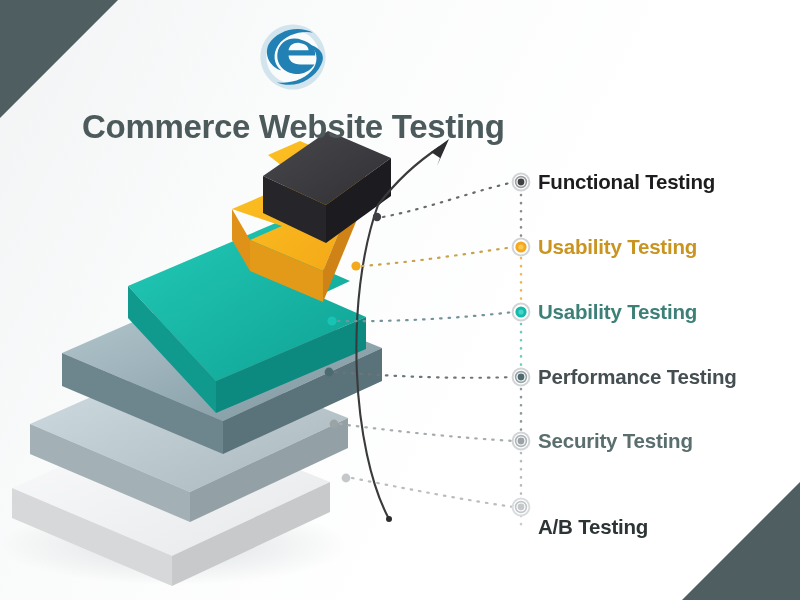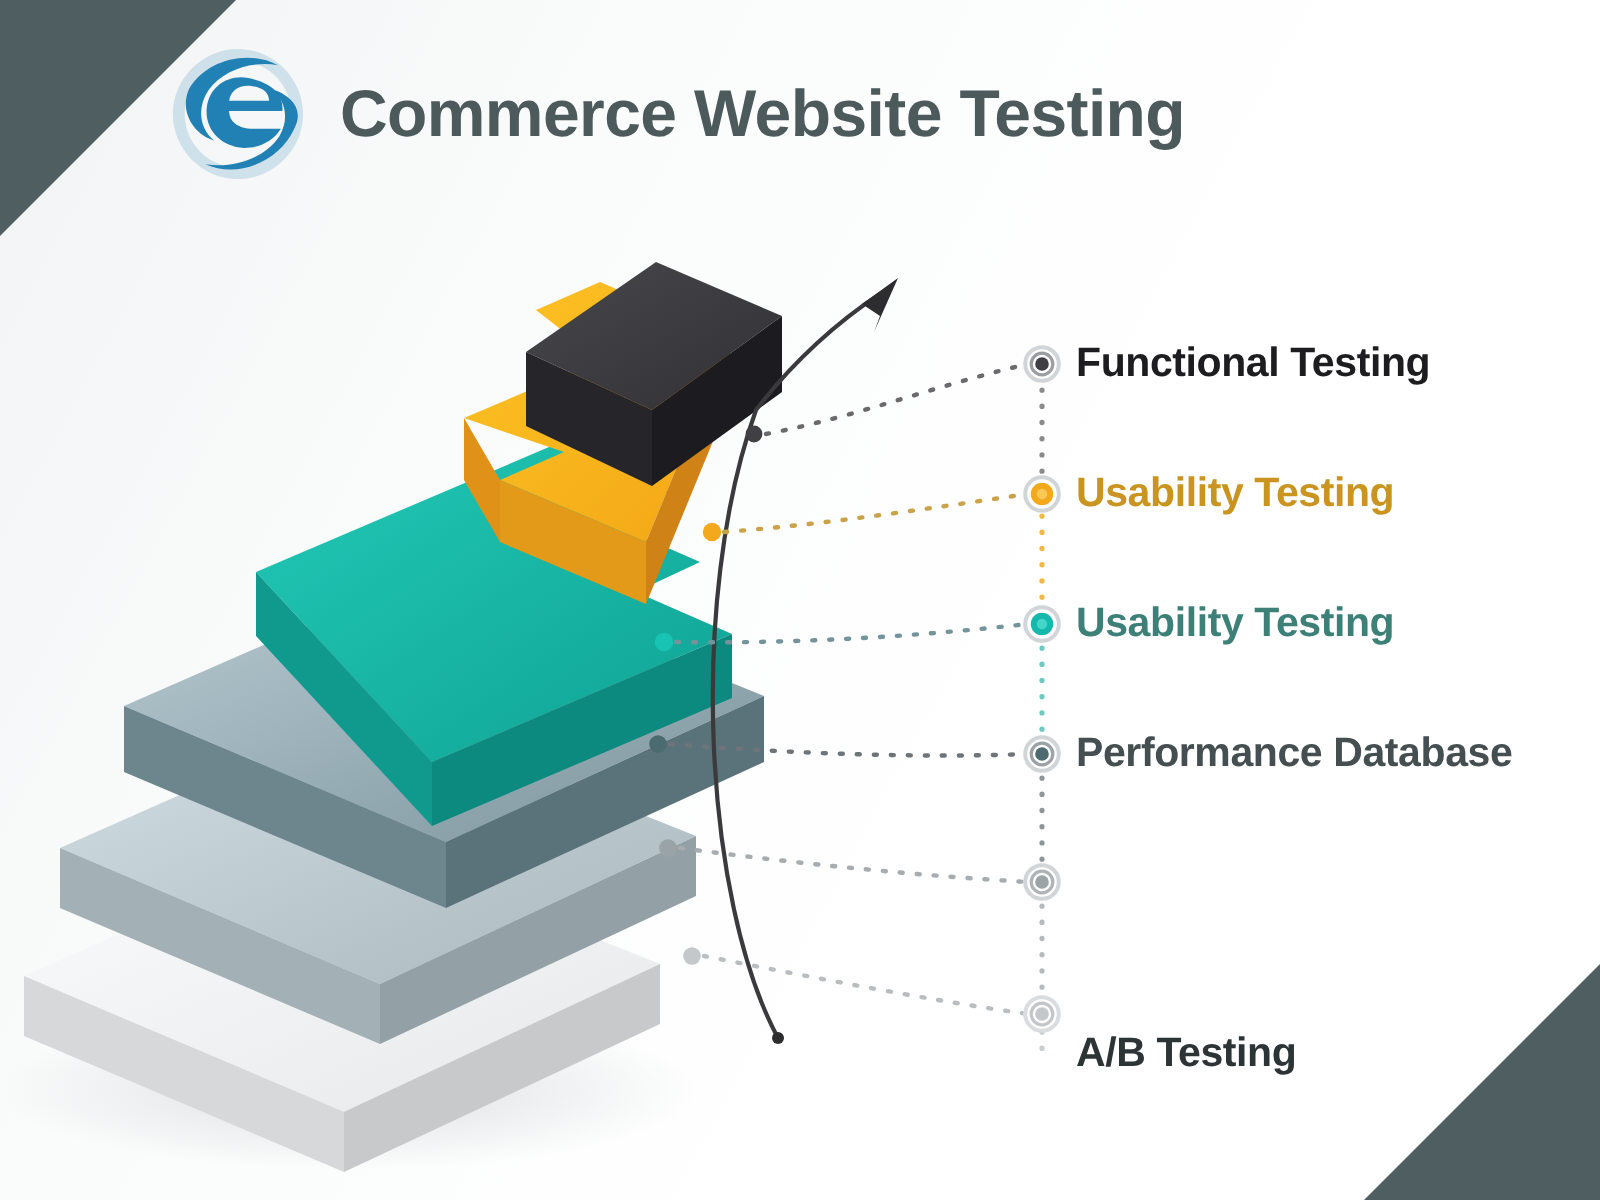--- a/index.html
+++ b/index.html
@@ -33,20 +33,21 @@
   }
 
   
   .header {
     position: absolute;
     top: 20px;
     left: 82px;
     display: flex;
     align-items: center;
     gap: 14px;
+    flex-direction: column;
   }
   .brand-logo { width: 74px; height: 74px; display: block; }
   .title {
     font-size: 33px;
     font-weight: bold;
     color: #4c5a5c;
     letter-spacing: -0.3px;
     white-space: nowrap;
   }
 
@@ -239,20 +240,23 @@
     <div class="list-item" style="top:232px;">
       <span class="list-label" style="color:#c9941f;">Usability Testing</span>
     </div>
     <div class="list-item" style="top:167px;">
       <span class="list-label" style="color:#1d1d1f;">Functional Testing</span>
     </div>
     <div class="list-item" style="top:297px;">
       <span class="list-label" style="color:#3c8078;">Usability Testing</span>
     </div>
     <div class="list-item" style="top:362px;">
-      <span class="list-label" style="color:#454e50;">Performance Database</span>
+      <span class="list-label" style="color:#454e50;">Performance Testing</span>
+    </div>
+    <div class="list-item" style="top:426px;">
+      <span class="list-label" style="color:#5a6e6e;">Security Testing</span>
     </div>
     <div class="list-item" style="top:492px;">
       <span class="list-label" style="color:#2d3436;margin-top:40px;">A/B Testing</span>
     </div>
   </div>
 
 </div>
 
 </body></html>

